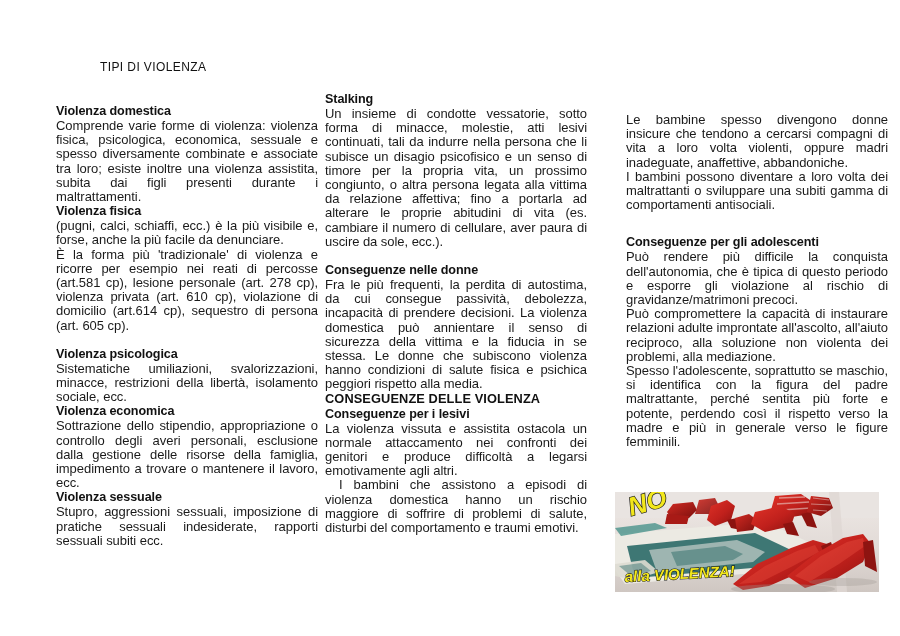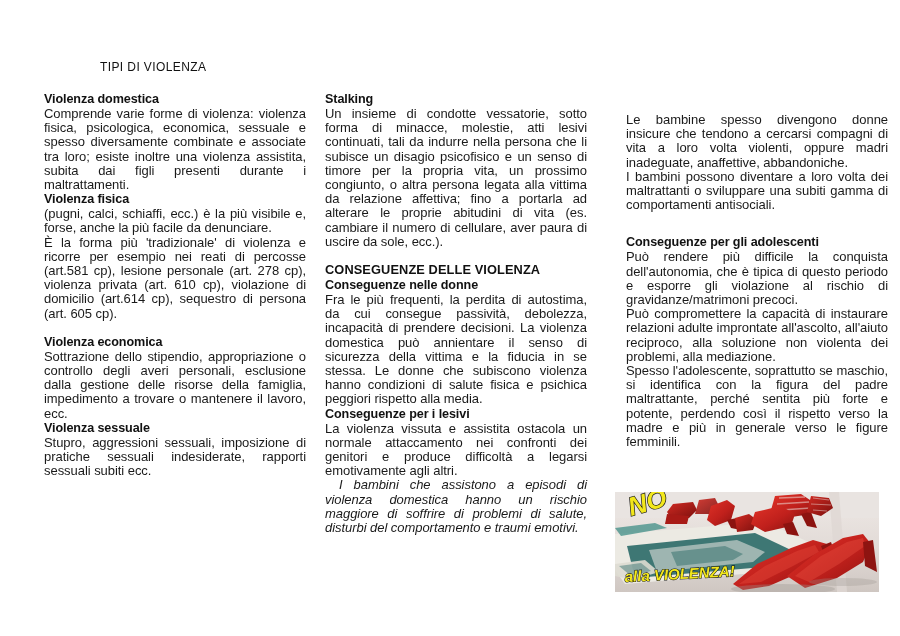--- a/index.html
+++ b/index.html
@@ -32,21 +32,21 @@
     font-weight: normal;
     letter-spacing: 0.4px;
     color: #111;
   }
 
   
   .col {
     position: absolute;
     top: 92px;
   }
-  .col-left   { left: 44px;  width: 262px; }
+  .col-left   { left: 56px;  width: 262px; margin-top: 12px; }
   .col-mid    { left: 325px; width: 262px; }
   .col-right  { left: 618px; width: 262px; }
 
   .col-right { top: 113px; margin-left: 8px; }
 
   
   h2.section-head {
     font-size: 12.6px;
     font-weight: bold;
     margin: 0 0 1px 0;
@@ -62,21 +62,20 @@
     font-size: 13px;
     line-height: 14.2px;
     margin: 0 0 0 0;
     text-align: justify;
     text-justify: inter-word;
     letter-spacing: -0.05px;
     color: #1a1a1a;
   }
   p.body-text.indent {
     text-indent: 14px;
-    font-style: italic;
   }
   p.body-text + p.body-text {
     margin-top: 0;
   }
   .gap-sm { height: 9px; }
   .gap-md { height: 14px; }
 
   
   .photo-wrap {
     position: absolute;
@@ -105,20 +104,24 @@
     </div>
 
     <div>
       <h2 class="section-head">Violenza fisica</h2>
       <p class="body-text">(pugni, calci, schiaffi, ecc.) è la più visibile e, forse, anche la più facile da denunciare.</p>
       <p class="body-text">È la forma più 'tradizionale' di violenza e ricorre per esempio nei reati di percosse (art.581 cp), lesione personale (art. 278 cp), violenza privata (art. 610 cp), violazione di domicilio (art.614 cp), sequestro di persona (art. 605 cp).</p>
     </div>
 
     <div class="gap-md"></div>
 
+    <div>
+      <h2 class="section-head">Violenza psicologica</h2>
+      <p class="body-text">Sistematiche umiliazioni, svalorizzazioni, minacce, restrizioni della libertà, isolamento sociale, ecc.</p>
+    </div>
 
     <div>
       <h2 class="section-head">Violenza economica</h2>
       <p class="body-text">Sottrazione dello stipendio, appropriazione o controllo degli averi personali, esclusione dalla gestione delle risorse della famiglia, impedimento a trovare o mantenere il lavoro, ecc.</p>
     </div>
 
     <div>
       <h2 class="section-head">Violenza sessuale</h2>
       <p class="body-text">Stupro, aggressioni sessuali, imposizione di pratiche sessuali indesiderate, rapporti sessuali subiti ecc.</p>
     </div>
@@ -128,26 +131,26 @@
   <div class="col col-mid">
 
     <div>
       <h2 class="section-head">Stalking</h2>
       <p class="body-text">Un insieme di condotte vessatorie, sotto forma di minacce, molestie, atti lesivi continuati, tali da indurre nella persona che li subisce un disagio psicofisico e un senso di timore per la propria vita, un prossimo congiunto, o altra persona legata alla vittima da relazione affettiva; fino a portarla ad alterare le proprie abitudini di vita (es. cambiare il numero di cellulare, aver paura di uscire da sole, ecc.).</p>
     </div>
 
     <div class="gap-md"></div>
 
     <div>
-      <h2 class="section-head caps">CONSEGUENZE DELLE VIOLENZA</h2>
-    </div>
-
-    <div>
       <h2 class="section-head">Conseguenze nelle donne</h2>
       <p class="body-text">Fra le più frequenti, la perdita di autostima, da cui consegue passività, debolezza, incapacità di prendere decisioni. La violenza domestica può annientare il senso di sicurezza della vittima e la fiducia in se stessa. Le donne che subiscono violenza hanno condizioni di salute fisica e psichica peggiori rispetto alla media.</p>
+    </div>
+
+    <div>
+      <h2 class="section-head caps">CONSEGUENZE DELLE VIOLENZA</h2>
     </div>
 
     <div>
       <h2 class="section-head">Conseguenze per i lesivi</h2>
       <p class="body-text">La violenza vissuta e assistita ostacola un normale attaccamento nei confronti dei genitori e produce difficoltà a legarsi emotivamente agli altri.</p>
       <p class="body-text indent">I bambini che assistono a episodi di violenza domestica hanno un rischio maggiore di soffrire di problemi di salute, disturbi del comportamento e traumi emotivi.</p>
     </div>
 
   </div>
 

